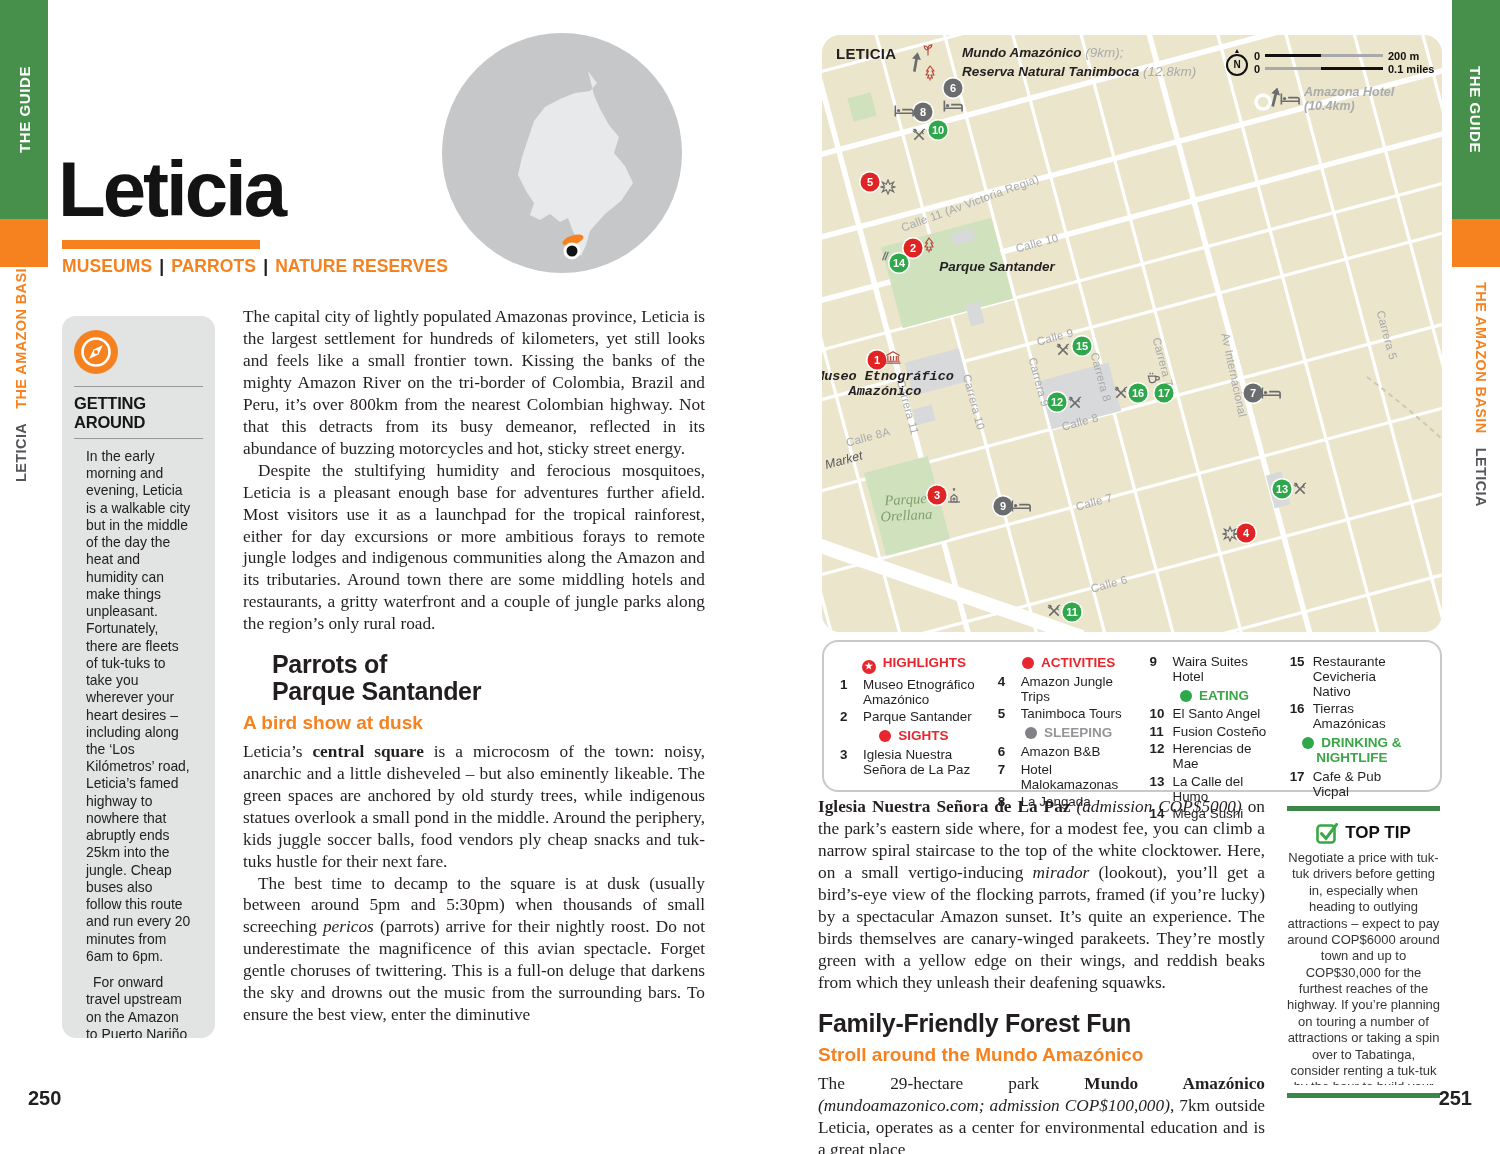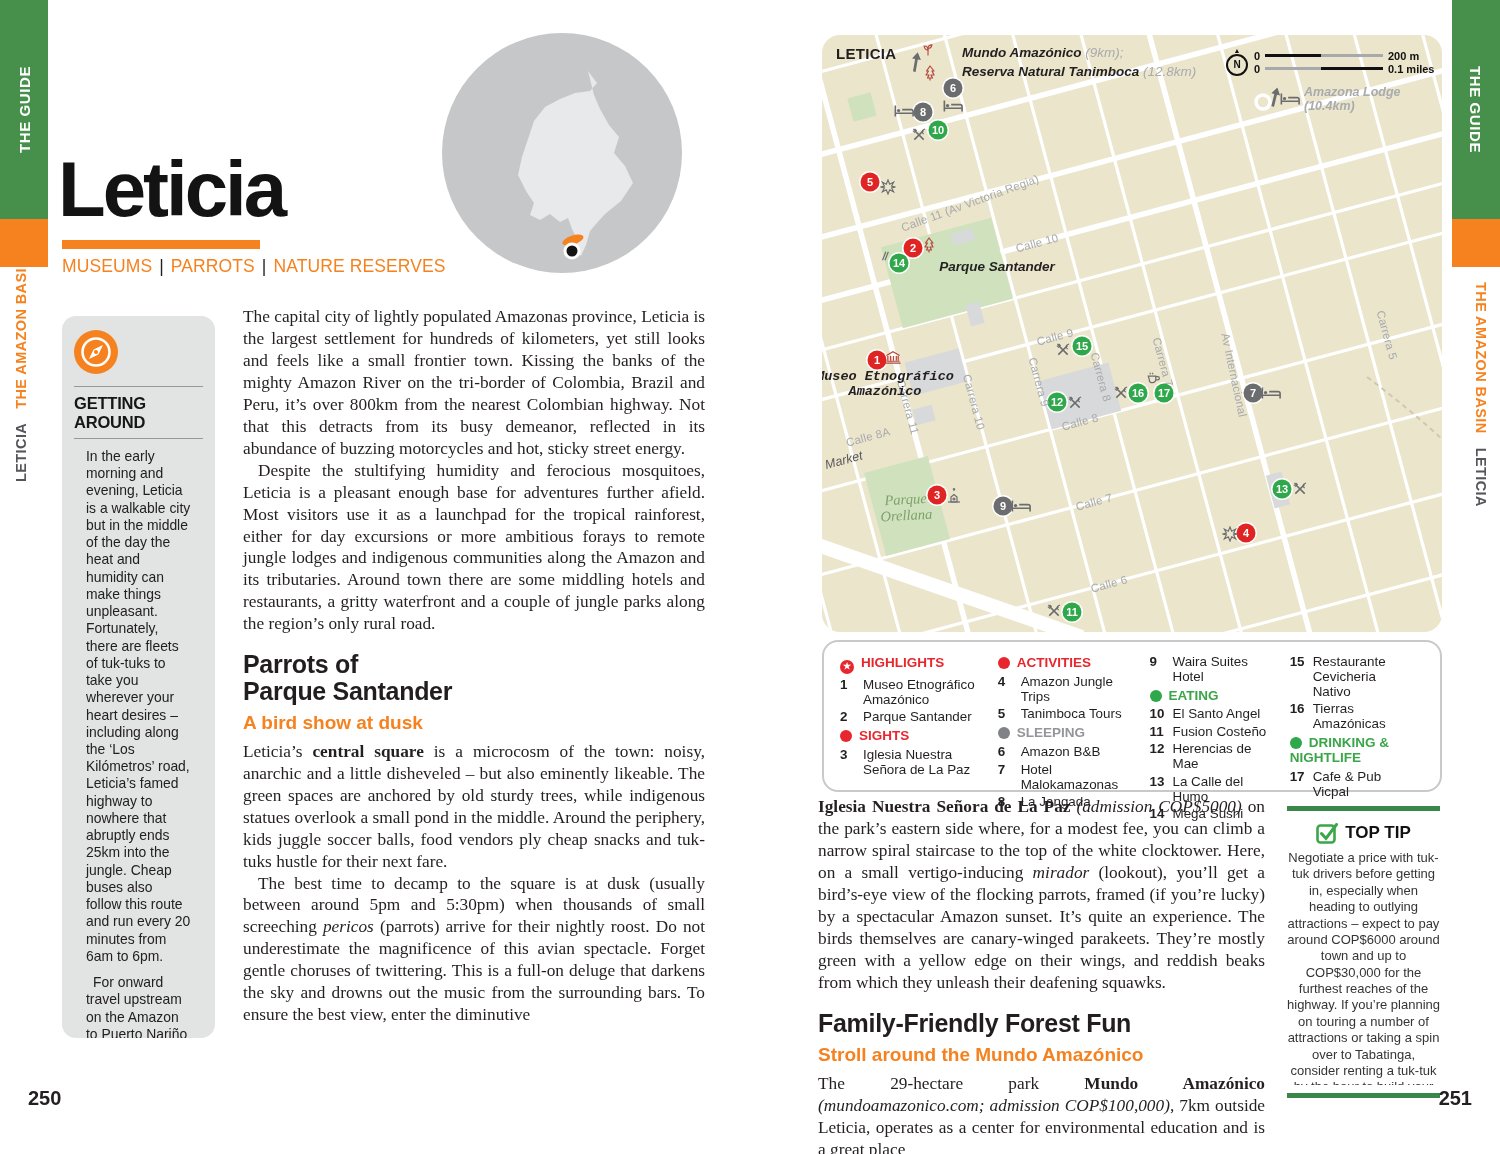--- a/index.html
+++ b/index.html
@@ -15,41 +15,41 @@
   .vl-guide{left:0;top:0;width:219px;height:48px;transform:rotate(-90deg) translateX(-219px);justify-content:center;color:#fff;font-size:15px;letter-spacing:.6px;}
   .vr-guide{left:1500px;top:0;width:219px;height:48px;transform:rotate(90deg);justify-content:center;color:#fff;font-size:15px;letter-spacing:.6px;}
   .vl-section{left:4px;top:282px;width:200px;height:34px;transform:rotate(-90deg) translateX(-200px);gap:14px;font-size:14.5px;}
   .vr-section{left:1498px;top:282px;width:262px;height:34px;transform:rotate(90deg);gap:14px;font-size:14.5px;}
   .edge-section{color:#f5821f;letter-spacing:.4px;}
   .edge-chapter{color:#55565a;letter-spacing:.4px;}
 
   
   .title{position:absolute;left:58px;top:150px;margin:0;font-size:78px;font-weight:700;letter-spacing:-3px;color:#131313;line-height:1;}
   .title-rule{position:absolute;left:62px;top:240px;width:198px;height:9px;background:#f5821f;}
-  .tagline{position:absolute;left:62px;top:256px;font-size:17.5px;font-weight:400;color:#f5821f;letter-spacing:.1px;}
+  .tagline{position:absolute;left:62px;top:256px;font-size:17.5px;font-weight:700;color:#f5821f;letter-spacing:.1px;}
   .tsep{color:#231f20;margin:0 7px;}
 
   
   .locator{position:absolute;left:442px;top:33px;width:240px;height:240px;}
 
   
   .gabox{position:absolute;left:62px;top:316px;width:153px;height:722px;background:#e2e3e3;border-radius:14px;box-sizing:border-box;padding:12px 12px 0;overflow:hidden;}
   .ga-icon{margin:2px 0 8px 0;}
   .ga-rule{border-top:1.5px solid #96989a;margin:0 0 0 0;}
   .ga-title{margin:7px 0 6px;font-size:16.5px;letter-spacing:-.2px;color:#161616;}
   .ga-p{margin:9px 12px 0;font-size:13.9px;line-height:1.24;color:#232021;}
   .ga-ind{text-indent:7px;}
 
   
   .serif{font-family:"Liberation Serif",serif;font-size:17.3px;line-height:1.27;text-align:justify;color:#241f21;margin:0;}
   .ind{text-indent:15px;}
   .colL{position:absolute;left:243px;top:306px;width:462px;}
   .colR{position:absolute;left:818px;top:796px;width:447px;}
   h2.sec{margin:16px 0 2px;font-size:25px;font-weight:700;line-height:1.05;letter-spacing:-.3px;color:#221e1f;font-family:"Liberation Sans",sans-serif;}
-  .blk{display:block;}
+  .blk{display:block;margin-left:29px;}
   .subhead{margin:8px 0 7px;font-size:19px;font-weight:700;color:#f5821f;}
 
   
   .map{position:absolute;left:822px;top:35px;width:620px;height:597px;background:#ebe5cc;border-radius:18px;overflow:hidden;}
   .mapbase{position:absolute;left:0;top:0;}
   .overlay{position:absolute;inset:0;}
   .map-title{position:absolute;left:14px;top:10px;font-weight:700;font-size:15px;color:#231f20;letter-spacing:.3px;}
   .ptr-top{position:absolute;left:140px;top:8px;font-size:13.5px;line-height:19px;color:#231f20;}
   .ptr-top b{font-style:italic;}
   .dist{color:#a9abad;font-style:italic;}
@@ -74,21 +74,21 @@
   .pl{position:absolute;text-align:center;white-space:nowrap;font-style:italic;font-weight:700;font-size:13.5px;color:#231f20;line-height:1.1;}
   .pl.green{font-family:"Liberation Serif",serif;font-weight:400;font-size:14.5px;color:#7fa06b;}
   .pl.market{font-weight:400;font-size:12.5px;color:#58595b;}
   .ico{position:absolute;color:#6b6c6e;line-height:0;}
   .ico.redico{color:#b5473d;}
 
   
   .legend{position:absolute;left:822px;top:640px;width:620px;height:152px;background:#fff;border:2px solid #c8c9ca;border-radius:16px;box-sizing:border-box;padding:9px 16px 6px;display:flex;}
   .lcol{box-sizing:border-box;padding-right:10px;}
   .lcol1{width:27%;}.lcol2{width:26%;}.lcol3{width:24%;}.lcol4{width:23%;}
-  .lg-head{font-weight:700;font-size:13.5px;margin:5px 0 3px;line-height:1.1;}
+  .lg-head{font-weight:700;font-size:13.5px;margin:5px 0 3px;line-height:1.1;text-align:center;}
   .lg-head .lg-dot,.lg-head .lg-star{vertical-align:-2px;margin-right:7px;}
   .lg-dot{display:inline-block;width:12px;height:12px;border-radius:50%;}
   .lg-star{display:inline-flex;width:14px;height:14px;border-radius:50%;background:#e8262d;color:#fff;font-size:9px;align-items:center;justify-content:center;}
   .redtx{color:#e8262d;}.redtx .lg-dot{background:#e8262d;}
   .graytx{color:#939598;}.graytx .lg-dot{background:#808285;}
   .greentx{color:#3aa648;}.greentx .lg-dot{background:#2fa84b;}
   .lg-item{display:flex;gap:6px;font-size:13.4px;color:#231f20;line-height:1.12;margin:2.5px 0;}
   .lg-n{font-weight:700;min-width:17px;}
 
   
@@ -188,21 +188,21 @@
       <rect x="222" y="336" width="72" height="50" transform="rotate(-15 258 361)" fill="#d8d9da"></rect>
       <rect x="448" y="438" width="16" height="34" transform="rotate(-15 456 455)" fill="#d8d9da"></rect>
       <circle cx="441" cy="67" r="7" fill="none" stroke="#fff" stroke-width="3.5"></circle>
     </svg>
     <div class="map-title">LETICIA</div>
     <div class="ptr-top">
       <div><b>Mundo Amazónico</b><span class="dist"> (9km);</span></div>
       <div><b>Reserva Natural Tanimboca</b><span class="dist"> (12.8km)</span></div>
     </div>
     <div class="lodge">
-      <div>Amazona Lodge</div>
+      <div>Amazona Hotel</div>
       <div>(10.4km)</div>
     </div>
     <div class="compass"><span class="tri">▲</span><span class="ncir">N</span></div>
     <div class="scalebar">
       <div class="srow">
           <span class="s0">0</span>
           <span class="sbar">
             <i class="seg1 dark"></i>
             <i class="seg2 graybar"></i>
           </span>

